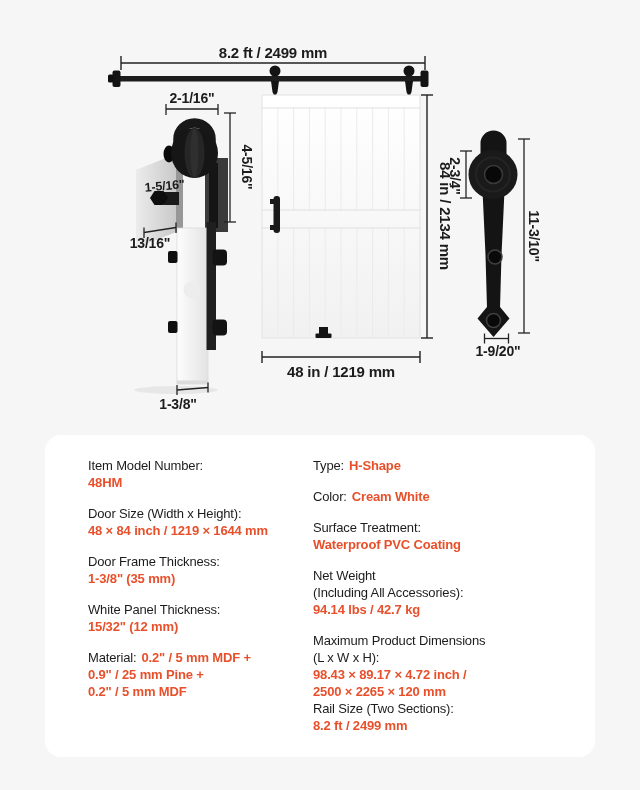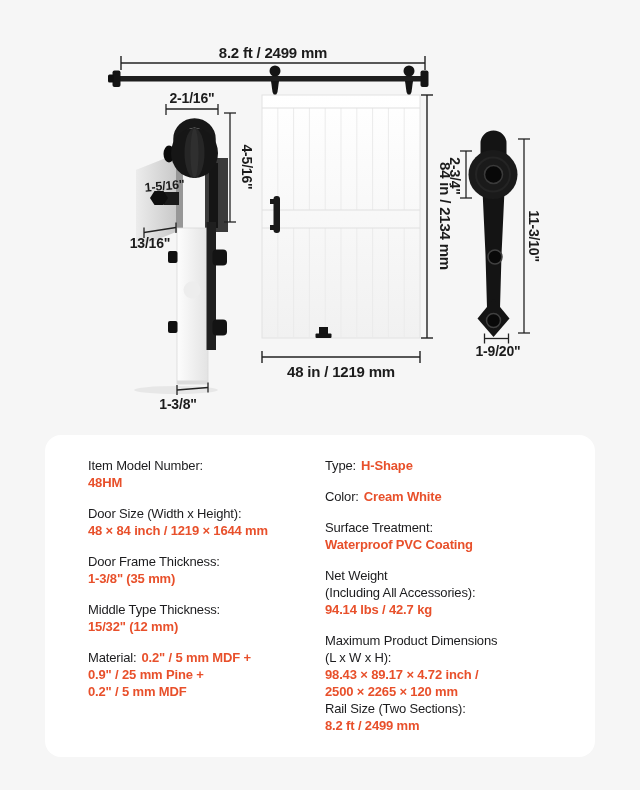--- a/index.html
+++ b/index.html
@@ -18,21 +18,21 @@
     fill:#1c1c1c;
     letter-spacing:-0.2px;
   }
   
   .spec-panel{
     position:absolute;left:45px;top:435px;width:550px;height:322px;
     background:#ffffff;border-radius:16px;
   }
   .spec-col{position:absolute;top:22px;font-size:13px;line-height:17px;}
   .spec-col.left{left:43px;width:238px;}
-  .spec-col.right{left:280px;width:252px;}
+  .spec-col.right{left:268px;width:252px;}
   .spec-item{margin-bottom:14px;letter-spacing:-0.15px;}
   .spec-label{color:#1c1c1e;font-weight:normal;white-space:pre-line;}
   .spec-value{color:#e8502b;font-weight:bold;white-space:pre-line;}
   .spec-item:not(.inline) .spec-label,
   .spec-item:not(.inline) .spec-value{display:block;}
   .spec-item.inline .spec-label{display:inline;margin-right:5px;}
   .spec-item.inline .spec-value{display:inline;}
 </style>
 </head>
 <body>
@@ -228,21 +228,21 @@
         </div>
       <div class="spec-item">
           <span class="spec-label">Door Size (Width x Height):</span>
           <span class="spec-value">48 × 84 inch / 1219 × 1644 mm</span>
         </div>
       <div class="spec-item">
           <span class="spec-label">Door Frame Thickness:</span>
           <span class="spec-value">1-3/8" (35 mm)</span>
         </div>
       <div class="spec-item">
-          <span class="spec-label">Middle Type Thickness:</span>
+          <span class="spec-label">White Panel Thickness:</span>
           <span class="spec-value">15/32" (12 mm)</span>
         </div>
       <div class="spec-item inline"><span class="spec-label">Material:</span><span class="spec-value">0.2" / 5 mm MDF +
 0.9" / 25 mm Pine +
 0.2" / 5 mm MDF</span></div>
     </div>
 
     <div class="spec-col right">
       <div class="spec-item inline"><span class="spec-label">Type:</span><span class="spec-value">H-Shape</span></div>
       <div class="spec-item inline"><span class="spec-label">Color:</span><span class="spec-value">Cream White</span></div>

